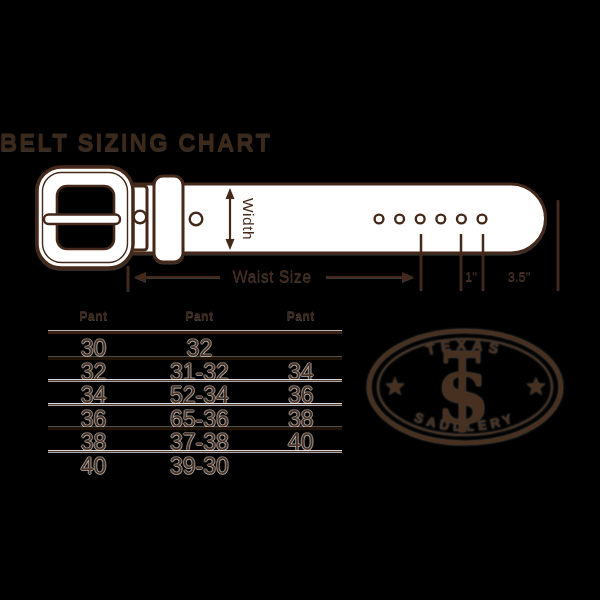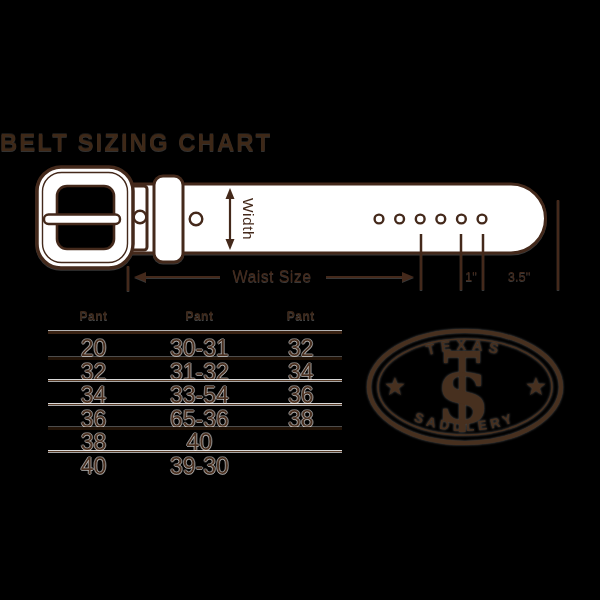--- a/index.html
+++ b/index.html
@@ -127,41 +127,41 @@
 
   <div class="size-table">
     <div class="thead">
       <div class="hcell">Pant</div>
       <div class="hcell">Pant</div>
       <div class="hcell">Pant</div>
     </div>
     <div class="header-sep"></div>
 
     <div class="trow dark">
-      <div class="cell">20</div>
-      <div class="cell">30-31</div>
+      <div class="cell">30</div>
       <div class="cell">32</div>
     </div>
     <div class="trow light">
       <div class="cell">32</div>
       <div class="cell">31-32</div>
       <div class="cell">34</div>
     </div>
     <div class="trow light">
       <div class="cell">34</div>
-      <div class="cell">33-54</div>
+      <div class="cell">52-34</div>
       <div class="cell">36</div>
     </div>
     <div class="trow dark">
       <div class="cell">36</div>
       <div class="cell">65-36</div>
       <div class="cell">38</div>
     </div>
     <div class="trow light">
       <div class="cell">38</div>
+      <div class="cell">37-38</div>
       <div class="cell">40</div>
     </div>
     <div class="trow none">
       <div class="cell">40</div>
       <div class="cell">39-30</div>
     </div>
   </div>
 
   <svg class="logo-svg" viewBox="0 0 206 126">
     <defs>

